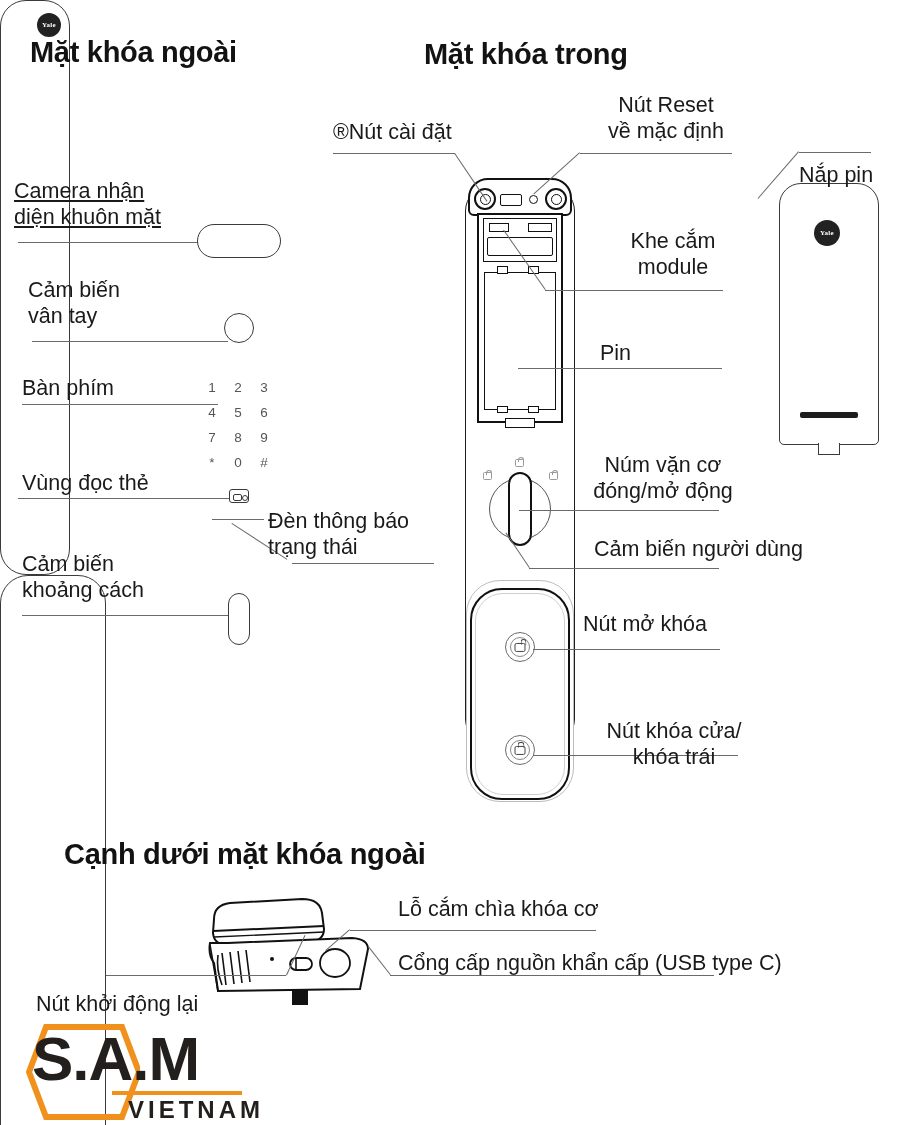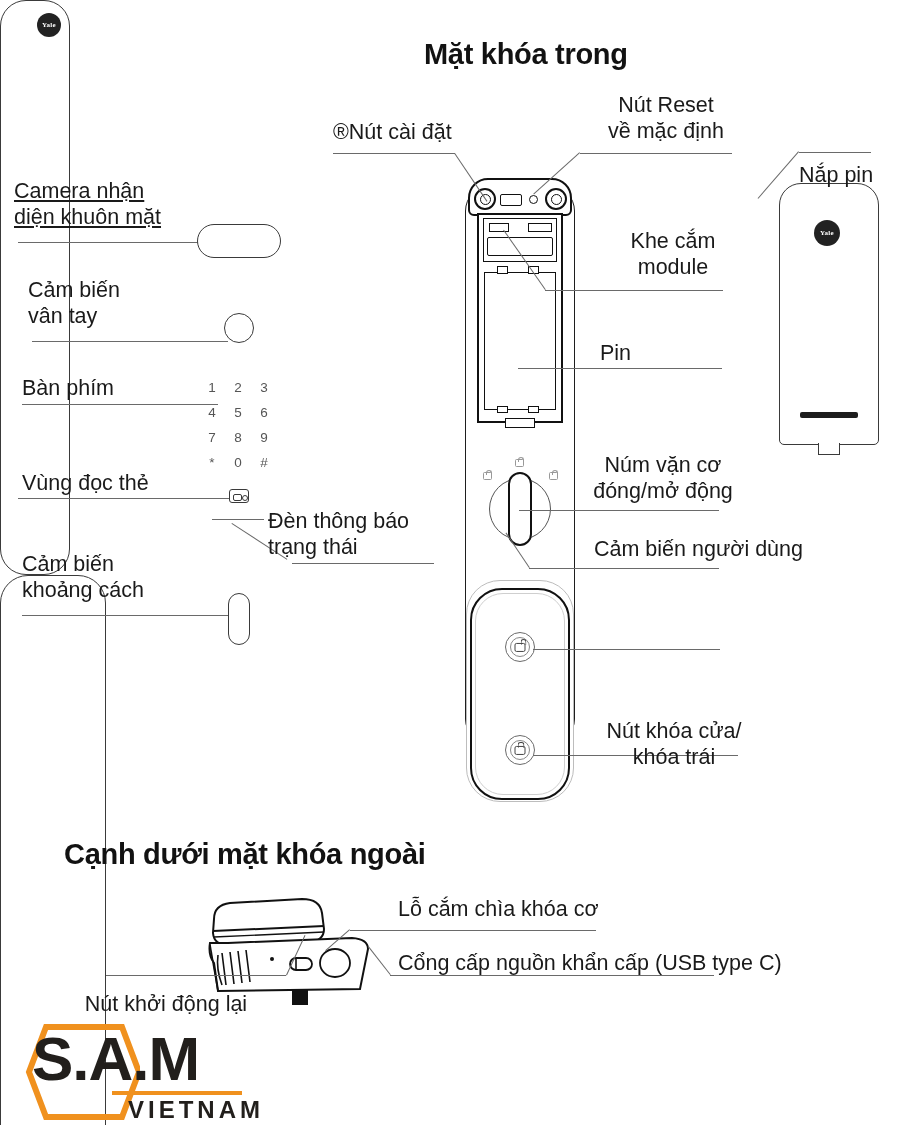--- a/index.html
+++ b/index.html
@@ -233,20 +233,21 @@
     position: absolute; left: 120px; top: 74px;
     font-size: 24px; font-weight: bold; letter-spacing: 4px;
     color: #221f1c;
   }
 </style>
 </head>
 <body>
 
 <div class="stage">
 
+  <div class="title" style="left:30px; top:36px;">Mặt khóa ngoài</div>
   <div class="title" style="left:424px; top:38px;">Mặt khóa trong</div>
   <div class="title" style="left:64px; top:838px;">Cạnh dưới mặt khóa ngoài</div>
 
   <div id="outer-back"></div>
   <div id="outer-front">
     <div class="yale-badge" style="left:37px; top:13px; width:24px; height:24px;">Yale</div>
   </div>
 
   <div id="face-camera"></div>
   <div id="face-fingerprint"></div>
@@ -347,20 +348,21 @@
   <div class="label l" style="left:333px; top:119px; width:210px;">®Nút cài đặt</div>
   <div class="label c" style="left:600px; top:92px; width:132px;">Nút Reset
 về mặc định</div>
   <div class="label l" style="left:799px; top:118px; width:100px;margin-top:44px;">Nắp pin</div>
   <div class="label c" style="left:612px; top:228px; width:122px;">Khe cắm
 module</div>
   <div class="label r" style="left:600px; top:340px; width:122px;">Pin</div>
   <div class="label c" style="left:592px; top:452px; width:142px;">Núm vặn cơ
 đóng/mở động</div>
   <div class="label l" style="left:594px; top:536px; width:260px;">Cảm biến người dùng</div>
+  <div class="label l" style="left:583px; top:611px; width:180px;">Nút mở khóa</div>
   <div class="label c" style="left:588px; top:694px; width:172px;margin-top:24px;">Nút khóa cửa/
 khóa trái</div>
 
   <svg id="edge-view" viewBox="0 0 200 112">
     <g fill="#fff" stroke="#111" stroke-width="2">
       <path d="M14,26 Q14,12 30,10 L102,6 Q120,6 122,20 L124,36 Q124,48 108,50 L28,52 Q14,52 13,40 Z"></path>
       <path d="M13,38 L124,33"></path>
       <path d="M14,44 L124,39" stroke-width="1.4"></path>
       <path d="M10,50 Q8,62 14,70 L18,98 L160,96 L168,56 Q168,46 152,45 L28,50 Q14,50 10,50 Z"></path>
       <path d="M10,52 L18,98" stroke-width="1.6"></path>
@@ -378,21 +380,21 @@
 
   <div class="lead" style="left:350px; top:930px; width:246px;"></div>
   <div class="diag" style="left:350px; top:930px; width:32px; transform:rotate(139deg);"></div>
   <div class="lead" style="left:390px; top:975px; width:324px;"></div>
   <div class="diag" style="left:390px; top:975px; width:36px; transform:rotate(-128deg);"></div>
   <div class="lead" style="left:106px; top:975px; width:180px;"></div>
   <div class="diag" style="left:286px; top:975px; width:44px; transform:rotate(-65deg);"></div>
 
   <div class="label l" style="left:398px; top:950px; width:490px;">Cổng cấp nguồn khẩn cấp (USB type C)</div>
   <div class="label l" style="left:398px; top:896px; width:300px;">Lỗ cắm chìa khóa cơ</div>
-  <div class="label l" style="left:36px; top:991px; width:260px;text-align:center;">Nút khởi động lại</div>
+  <div class="label l" style="left:36px; top:991px; width:260px;">Nút khởi động lại</div>
 
   <div id="logo">
     <svg id="logo-hex" viewBox="0 0 128 96">
       <polygon points="34,3 110,3 127,48 110,93 34,93 17,48" fill="none" stroke="#f0911e" stroke-width="6"></polygon>
     </svg>
     <div id="logo-text">S.A.M</div>
     <div id="logo-bar"></div>
     <div id="logo-sub">VIETNAM</div>
   </div>
 

